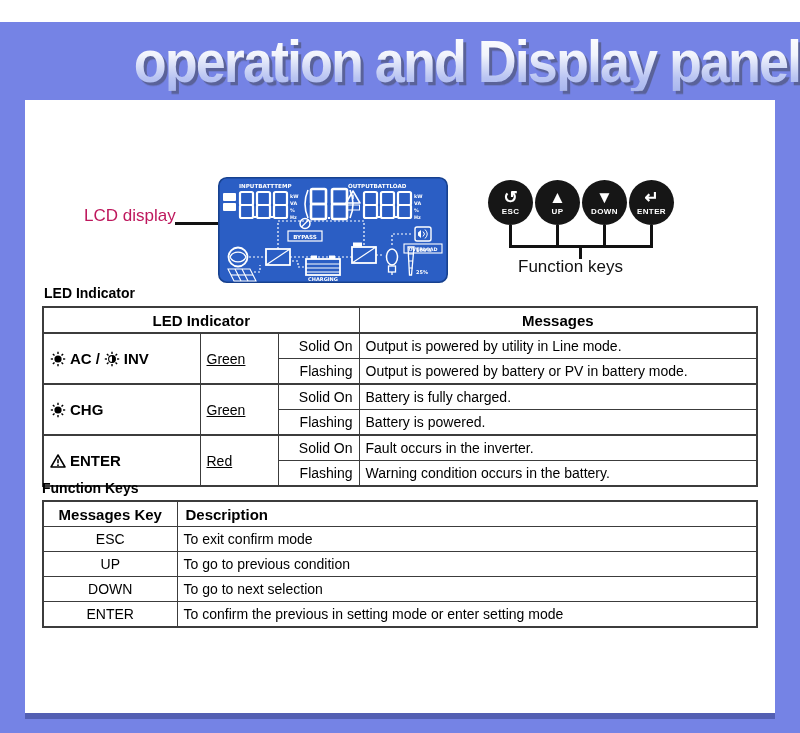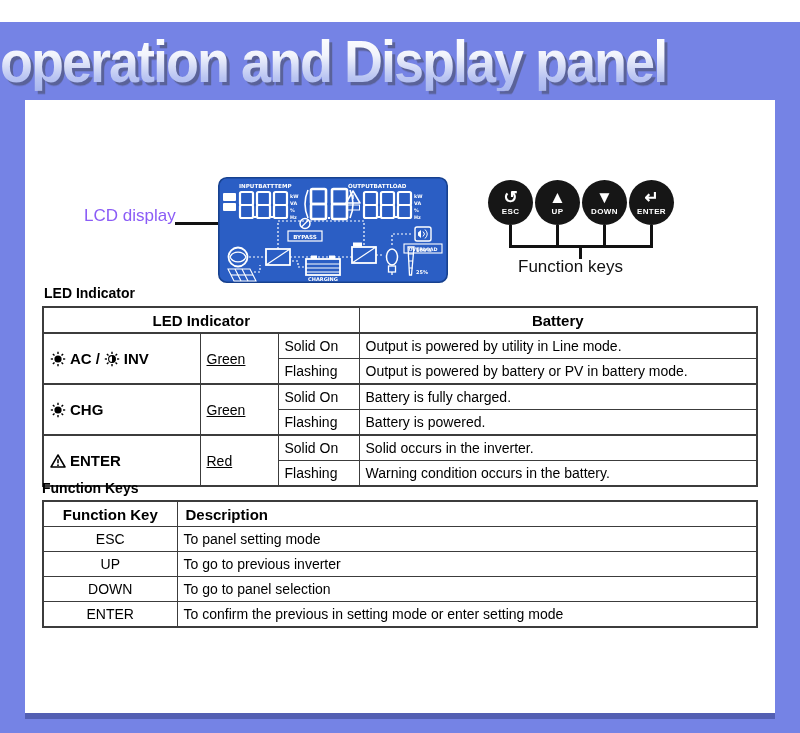--- a/index.html
+++ b/index.html
@@ -1,34 +1,34 @@
 <!DOCTYPE html>
 <html><head>
 <meta charset="utf-8">
 <style>
   html,body{margin:0;padding:0;}
   body{width:800px;height:733px;font-family:"Liberation Sans",sans-serif;background:#ffffff;}
   .page{position:relative;width:800px;height:733px;overflow:hidden;background:#ffffff;}
   .frame{position:absolute;left:0;top:22px;width:800px;height:711px;background:#7583e5;}
-  .banner{position:absolute;left:0;top:22px;width:800px;height:78px;display:flex;align-items:center;justify-content:flex-start;}
+  .banner{position:absolute;left:0;top:22px;width:800px;height:78px;display:flex;align-items:center;justify-content:flex-end;}
   .title{
     font-size:54px;font-weight:bold;letter-spacing:-2px;line-height:1;
     transform:scaleY(1.1);white-space:nowrap;
     color:#dfe6fa;
     background:linear-gradient(180deg,#ffffff 0%,#f2f4fc 40%,#b9c4f2 78%,#a9b7ef 100%);
     -webkit-background-clip:text;background-clip:text;-webkit-text-fill-color:transparent;
     filter:drop-shadow(3px 3px 0 rgba(84,90,134,0.8));
   }
   .panel{position:absolute;left:25px;top:100px;width:750px;height:613px;background:#ffffff;
          box-shadow:0 6px 0 rgba(43,52,118,0.45);}
   
   .lcd{position:absolute;left:218px;top:177px;width:230px;height:106px;}
   .lcd svg{display:block;}
   .lcd text{font-family:"DejaVu Sans",sans-serif;font-weight:bold;fill:#ffffff;}
-  .lcd-label{position:absolute;left:84px;top:206px;font-size:17px;color:#8b5cf6;}
+  .lcd-label{position:absolute;left:84px;top:206px;font-size:17px;color:#be185d;}
   .lcd-line{position:absolute;left:175px;top:222px;width:43px;height:2.5px;background:#111;}
   
   .fk-btn{position:absolute;top:180px;width:45px;height:45px;border-radius:50%;background:#161616;
           display:flex;flex-direction:column;align-items:center;justify-content:center;color:#fff;}
   .fk-btn .glyph{font-size:17px;line-height:1;font-weight:bold;}
   .fk-btn .lbl{font-size:8px;font-weight:bold;letter-spacing:.4px;margin-top:1px;}
   .b1{left:488px}.b2{left:535px}.b3{left:582px}.b4{left:629px}
   .stem{position:absolute;top:225px;width:3px;height:22px;background:#111;}
   .s1{left:509px}.s2{left:556px}.s3{left:603px}.s4{left:650px}
   .fk-hline{position:absolute;left:509px;top:245px;width:144px;height:3px;background:#111;}
@@ -42,21 +42,21 @@
   table.data{position:absolute;left:42px;width:714px;border-collapse:collapse;table-layout:fixed;
              font-size:14px;color:#000;border:2px solid #3c3c3c;}
   #led-table{top:306px;}
   #fk-table{top:500px;}
   table.data th,table.data td{border:1px solid #3c3c3c;height:24px;padding:0 6px;vertical-align:middle;}
   table.data th{font-size:15px;text-align:center;}
   tr.grp td{border-top:2px solid #3c3c3c;}
   td.ledcell{font-weight:bold;font-size:15px;padding-left:8px;}
   td.ledcell .cellflex{display:flex;align-items:center;gap:4px;}
   td.colorcell{padding-left:8px;text-decoration:underline;}
-  td.statecell{text-align:left;}
+  td.statecell{text-align:right;}
   td.msgcell{padding-left:7px;margin-top:27px;}
   #fk-table td.keycell{text-align:center;}
   #fk-table th.desc-h{text-align:left;padding-left:8px;}
   .licon{flex:0 0 auto;}
 </style>
 </head>
 <body>
 
 <div class="page">
   <div class="frame"></div>
@@ -242,21 +242,21 @@
   <table class="data" id="led-table">
     <colgroup>
         <col style="width:157px">
         <col style="width:78px">
         <col style="width:81px">
         <col style="width:398px">
       </colgroup>
     <tbody>
         <tr>
       <th colspan="3">LED Indicator</th>
-      <th>Battery</th>
+      <th>Messages</th>
     </tr>
     <tr class="grp">
       <td rowspan="2" class="ledcell">
         <span class="cellflex">
           <svg class="licon" width="16" height="16" viewBox="0 0 16 16">
             <circle cx="8" cy="8" r="3.6" fill="#000"></circle>
             <g stroke="#000" stroke-width="1.4">
               <line x1="13" y1="8" x2="15.2" y2="8"></line>
                   <line x1="0.8" y1="8" x2="3" y2="8"></line>
               <line x1="8" y1="0.8" x2="8" y2="3"></line>
@@ -327,51 +327,51 @@
           <svg class="licon" width="16" height="16" viewBox="0 0 16 16">
             <polygon points="8,2 15,14 1,14" fill="none" stroke="#000" stroke-width="1.5" stroke-linejoin="round"></polygon>
             <line x1="8" y1="6.3" x2="8" y2="10.3" stroke="#000" stroke-width="1.5"></line>
             <circle cx="8" cy="12.2" r="0.9" fill="#000"></circle>
           </svg>
           <span>ENTER</span>
         </span>
       </td>
       <td rowspan="2" class="colorcell">Red</td>
       <td class="statecell">Solid On</td>
-      <td class="msgcell">Solid occurs in the inverter.</td>
+      <td class="msgcell">Fault occurs in the inverter.</td>
     </tr>
     <tr>
       <td class="statecell">Flashing</td>
       <td class="msgcell">Warning condition occurs in the battery.</td>
     </tr>
   </tbody>
     </table>
 
   <div class="section-heading" id="fk-heading">Function Keys</div>
   <table class="data" id="fk-table">
     <colgroup>
         <col style="width:134px">
         <col style="width:580px">
       </colgroup>
     <tbody>
         <tr>
-      <th>Function Key</th>
+      <th>Messages Key</th>
       <th class="desc-h">Description</th>
     </tr>
     <tr>
       <td class="keycell">ESC</td>
-      <td class="msgcell">To panel setting mode</td>
+      <td class="msgcell">To exit confirm mode</td>
     </tr>
     <tr>
       <td class="keycell">UP</td>
-      <td class="msgcell">To go to previous inverter</td>
+      <td class="msgcell">To go to previous condition</td>
     </tr>
     <tr>
       <td class="keycell">DOWN</td>
-      <td class="msgcell">To go to panel selection</td>
+      <td class="msgcell">To go to next selection</td>
     </tr>
     <tr>
       <td class="keycell">ENTER</td>
       <td class="msgcell">To confirm the previous in setting mode or enter setting mode</td>
     </tr>
   </tbody>
     </table>
 </div>
 
 </body></html>

